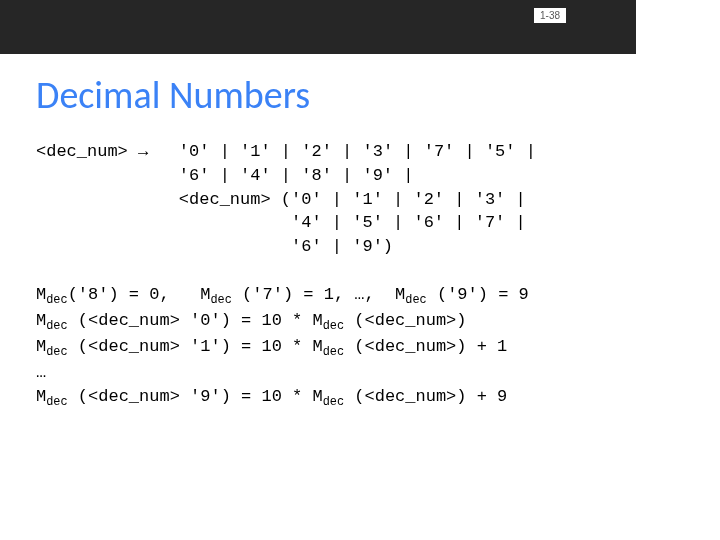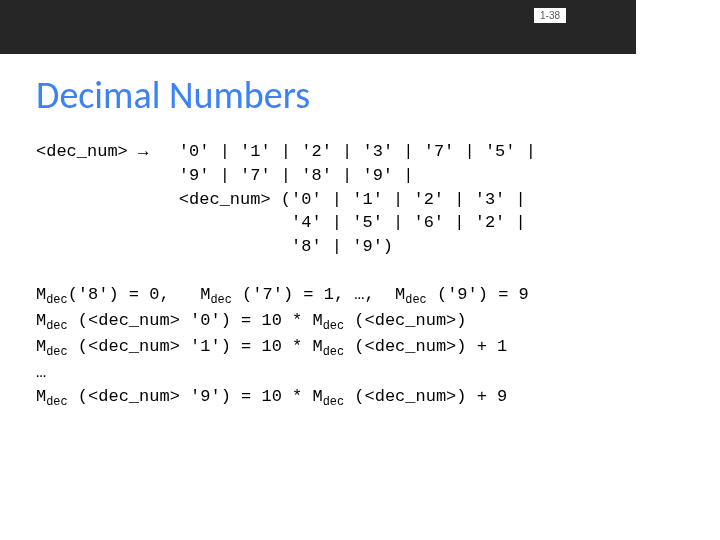--- a/index.html
+++ b/index.html
@@ -59,23 +59,23 @@
 </style>
 </head>
 <body>
 
 <div class="slide">
   <div class="topbar"></div>
   <div class="pagenum">1-38</div>
   <div class="title">Decimal Numbers</div>
 
   <div class="body"><span>&lt;dec_num&gt;</span> <span>→</span>   <span>'0' | '1' | '2' | '3' | '7' | '5' |</span>
-              <span>'9' | '7' | '8' | '9' |</span>
+              <span>'6' | '4' | '8' | '9' |</span>
               <span>&lt;dec_num&gt; ('0' | '1' | '2' | '3' |</span>
-              <span>           '4' | '5' | '6' | '2' |</span>
-              <span>           '8' | '9')</span>
+              <span>           '4' | '5' | '6' | '7' |</span>
+              <span>           '6' | '9')</span>
 
 <span><span>M</span><sub>dec</sub><span>('8') = 0,   M</span><sub>dec</sub><span> ('7') = 1, …,  M</span><sub>dec</sub><span> ('9') = 9</span></span>
 <span>M<sub>dec</sub><span> (&lt;dec_num&gt; '0') = 10 * M</span><sub>dec</sub><span> (&lt;dec_num&gt;)</span></span>
 <span>M<sub>dec</sub><span> (&lt;dec_num&gt; '1') = 10 * M</span><sub>dec</sub><span> (&lt;dec_num&gt;) + 1</span></span>
 <span>…</span>
 <span>M<sub>dec</sub><span> (&lt;dec_num&gt; '9') = 10 * M</span><sub>dec</sub><span> (&lt;dec_num&gt;) + 9</span></span></div>
 </div>
 
 </body></html>

